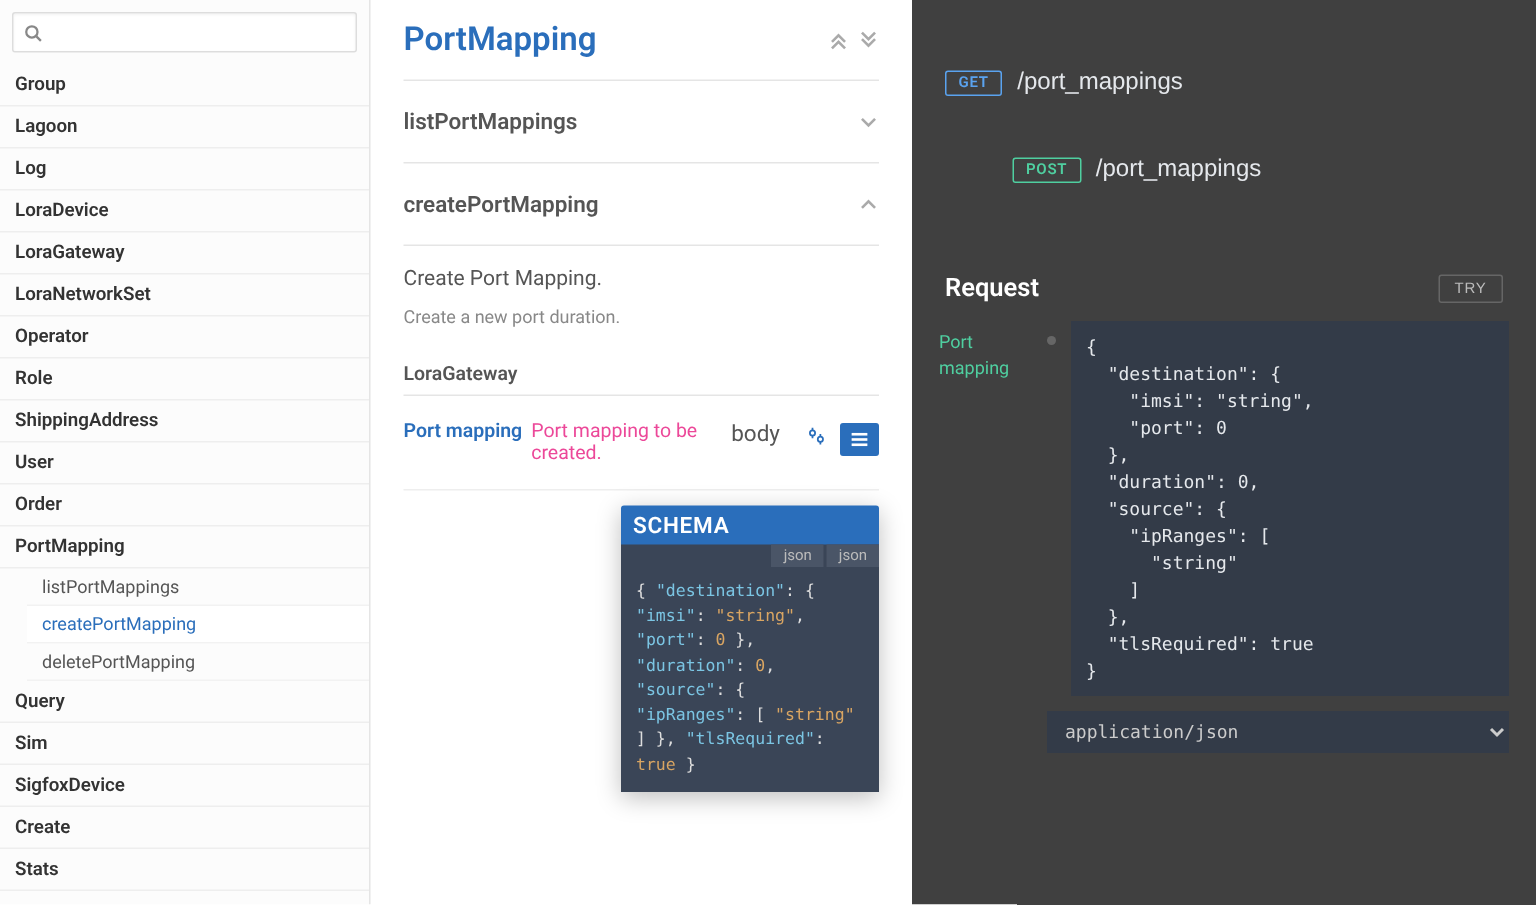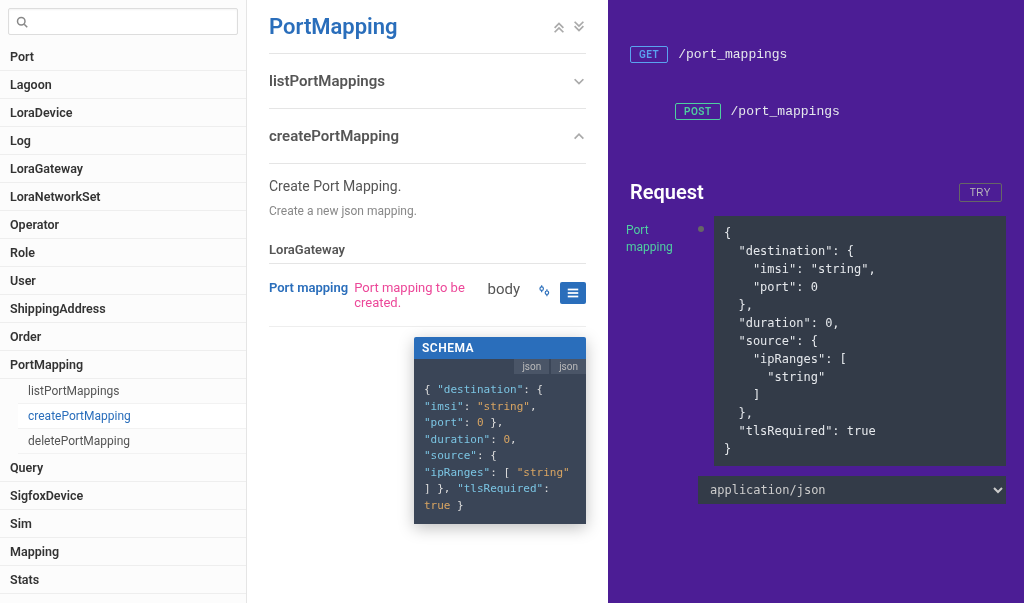--- a/index.html
+++ b/index.html
@@ -35,38 +35,38 @@
 .params-label { font-size: 13px; color: #555; font-weight: 600; margin-bottom: 16px; border-bottom: 1px solid #e5e5e5; padding-bottom: 6px; }
 .param-row { display: flex; align-items: flex-start; gap: 6px; border-bottom: 1px solid #eee; padding-bottom: 16px; }
 .param-name { color: #2a6ebb; font-size: 13px; font-weight: 600; flex-shrink: 0; }
 .param-desc { font-size: 13px; color: #ec4899; flex: 1; }
 .param-in { font-size: 15px; color: #555; margin-left: auto; margin-right: 6px; }
 .param-actions { display: flex; gap: 4px; align-items:center; }
 .gear-btn { color: #2a6ebb; cursor: pointer; padding: 4px; }
 .menu-btn { background: #2a6ebb; color: #fff; padding: 4px 6px; border-radius: 2px; cursor: pointer; display: inline-flex; }
 
 .schema-pop { position: absolute; width: 172px; background: #2a6ebb; border-radius: 2px; box-shadow: 0 4px 16px rgba(0,0,0,0.25); z-index: 100; margin-top: 10px; margin-left: 145px; }
-.schema-head { padding: 4px 8px; color: #fff; font-size: 12px; font-weight: 600; letter-spacing: 0.5px; }
+.schema-head { padding: 4px 8px; color: #fff; font-size: 15px; font-weight: 600; letter-spacing: 0.5px; }
 .schema-body { background: #3a4557; color: #ddd; font-family: Menlo, Consolas, monospace; font-size: 11px; padding: 8px 10px 10px 10px; line-height: 1.5; }
 .schema-tabs { display: flex; justify-content: flex-end; gap: 2px; background: #3a4557; }
 .schema-tab { background: #4a5567; color: #bbb; font-size: 10px; padding: 2px 8px; cursor: pointer; }
 .k-key { color: #7bc5e3; }
 .k-str { color: #d9a562; }
 .k-num { color: #d9a562; }
 .k-bool { color: #d9a562; }
 
-.right { width: 416px; flex-shrink: 0; background: #4c1d95; color: #ccc; overflow-y: auto; padding: 18px 12px; font-size: 13px; }
+.right { width: 416px; flex-shrink: 0; background: #404040; color: #ccc; overflow-y: auto; padding: 18px 12px; font-size: 13px; }
 .endpoint { display: flex; align-items: center; gap: 10px; margin: 28px 10px 40px 10px; }
 .method { border: 1px solid currentColor; padding: 2px 8px; border-radius: 2px; font-size: 10px; font-weight: 600; letter-spacing: 0.5px; }
 .method.get { color: #5aa3f0; }
 .method.post { color: #4fcfa0; }
-.ep-path { font-family: Liberation Mono, monospace; font-size: 13px; color: #e5e8ec; }
+.ep-path { font-family: Liberation Sans, sans-serif; font-size: 16px; color: #e5e8ec; }
 
 .req-row { display: flex; justify-content: space-between; align-items: center; margin: 60px 10px 12px 10px; }
-.req-title { font-size: 20px; font-weight: 600; color: #fff; }
+.req-title { font-size: 17px; font-weight: 600; color: #fff; }
 .try-btn { border: 1px solid #666; color: #bbb; background: transparent; padding: 3px 10px; font-size: 10px; border-radius: 2px; cursor: pointer; letter-spacing: 0.5px; }
 
 .req-body { display: flex; gap: 10px; margin: 0 6px; }
 .req-param-name { color: #4fcfa0; font-size: 12px; width: 62px; flex-shrink: 0; line-height: 1.4; padding-top: 6px; }
 .req-dot { width: 6px; height: 6px; border-radius: 50%; background: #666; margin-top: 10px; flex-shrink: 0; }
 .req-json { flex: 1; background: #333b48; padding: 8px 10px; font-family: Menlo, Consolas, monospace; font-size: 12px; line-height: 1.5; color: #e5e8ec; white-space: pre; overflow: auto; }
 .content-type { margin: 10px 6px 0 78px; }
 .content-type select { width: 100%; background: #333b48; color: #ccc; border: none; padding: 6px 8px; font-size: 12px; font-family: Menlo, Consolas, monospace; }
 </style>
 </head>
@@ -76,41 +76,41 @@
   <div class="sidebar">
     <div class="search-wrap">
       <div class="search-box">
         <svg class="search-icon" viewBox="0 0 16 16" fill="none" stroke="#888" stroke-width="2">
             <circle cx="7" cy="7" r="5"></circle>
             <line x1="11" y1="11" x2="15" y2="15"></line>
           </svg>
         <input class="search-input" placeholder="" style="">
       </div>
     </div>
-    <div class="nav-item bold">Port</div>
+    <div class="nav-item bold">Group</div>
     <div class="nav-item bold">Lagoon</div>
+    <div class="nav-item bold">Log</div>
     <div class="nav-item bold">LoraDevice</div>
-    <div class="nav-item bold">Log</div>
     <div class="nav-item bold">LoraGateway</div>
     <div class="nav-item bold">LoraNetworkSet</div>
     <div class="nav-item bold">Operator</div>
     <div class="nav-item bold">Role</div>
+    <div class="nav-item bold">ShippingAddress</div>
     <div class="nav-item bold">User</div>
-    <div class="nav-item bold">ShippingAddress</div>
     <div class="nav-item bold">Order</div>
     <div class="nav-item bold">PortMapping</div>
     <div class="nav-sub">
       <div class="nav-item">listPortMappings</div>
       <div class="nav-item active">createPortMapping</div>
       <div class="nav-item">deletePortMapping</div>
     </div>
     <div class="nav-item bold">Query</div>
+    <div class="nav-item bold">Sim</div>
     <div class="nav-item bold">SigfoxDevice</div>
-    <div class="nav-item bold">Sim</div>
-    <div class="nav-item bold">Mapping</div>
+    <div class="nav-item bold">Create</div>
     <div class="nav-item bold">Stats</div>
   </div>
 
   <div class="middle">
     <div class="section-header">
       <div class="section-title">PortMapping</div>
       <div class="chev-group">
         <svg class="chev" viewBox="0 0 16 16" fill="none" stroke="#aaa" stroke-width="2">
             <polyline points="3,9 8,4 13,9"></polyline>
             <polyline points="3,14 8,9 13,14"></polyline>
@@ -131,21 +131,21 @@
 
     <div class="op-header">
       <div class="op-title">createPortMapping</div>
       <svg class="chev op-chev" viewBox="0 0 16 16" fill="none" stroke="#aaa" stroke-width="2">
           <polyline points="3,11 8,6 13,11"></polyline>
         </svg>
     </div>
 
     <div class="op-body">
       <div class="op-summary">Create Port Mapping.</div>
-      <div class="op-desc">Create a new json mapping.</div>
+      <div class="op-desc">Create a new port duration.</div>
       <div class="params-label">LoraGateway</div>
       <div class="param-row">
         <span class="param-name">Port mapping</span>
         <span class="param-desc">Port mapping to be created.</span>
         <span class="param-in">body</span>
         <div class="param-actions">
           <span class="gear-btn">
             <svg width="16" height="14" viewBox="0 0 24 24" fill="none" stroke="#2a6ebb" stroke-width="2">
                 <circle cx="8" cy="8" r="3"></circle>
                 <circle cx="17" cy="15" r="3"></circle>

